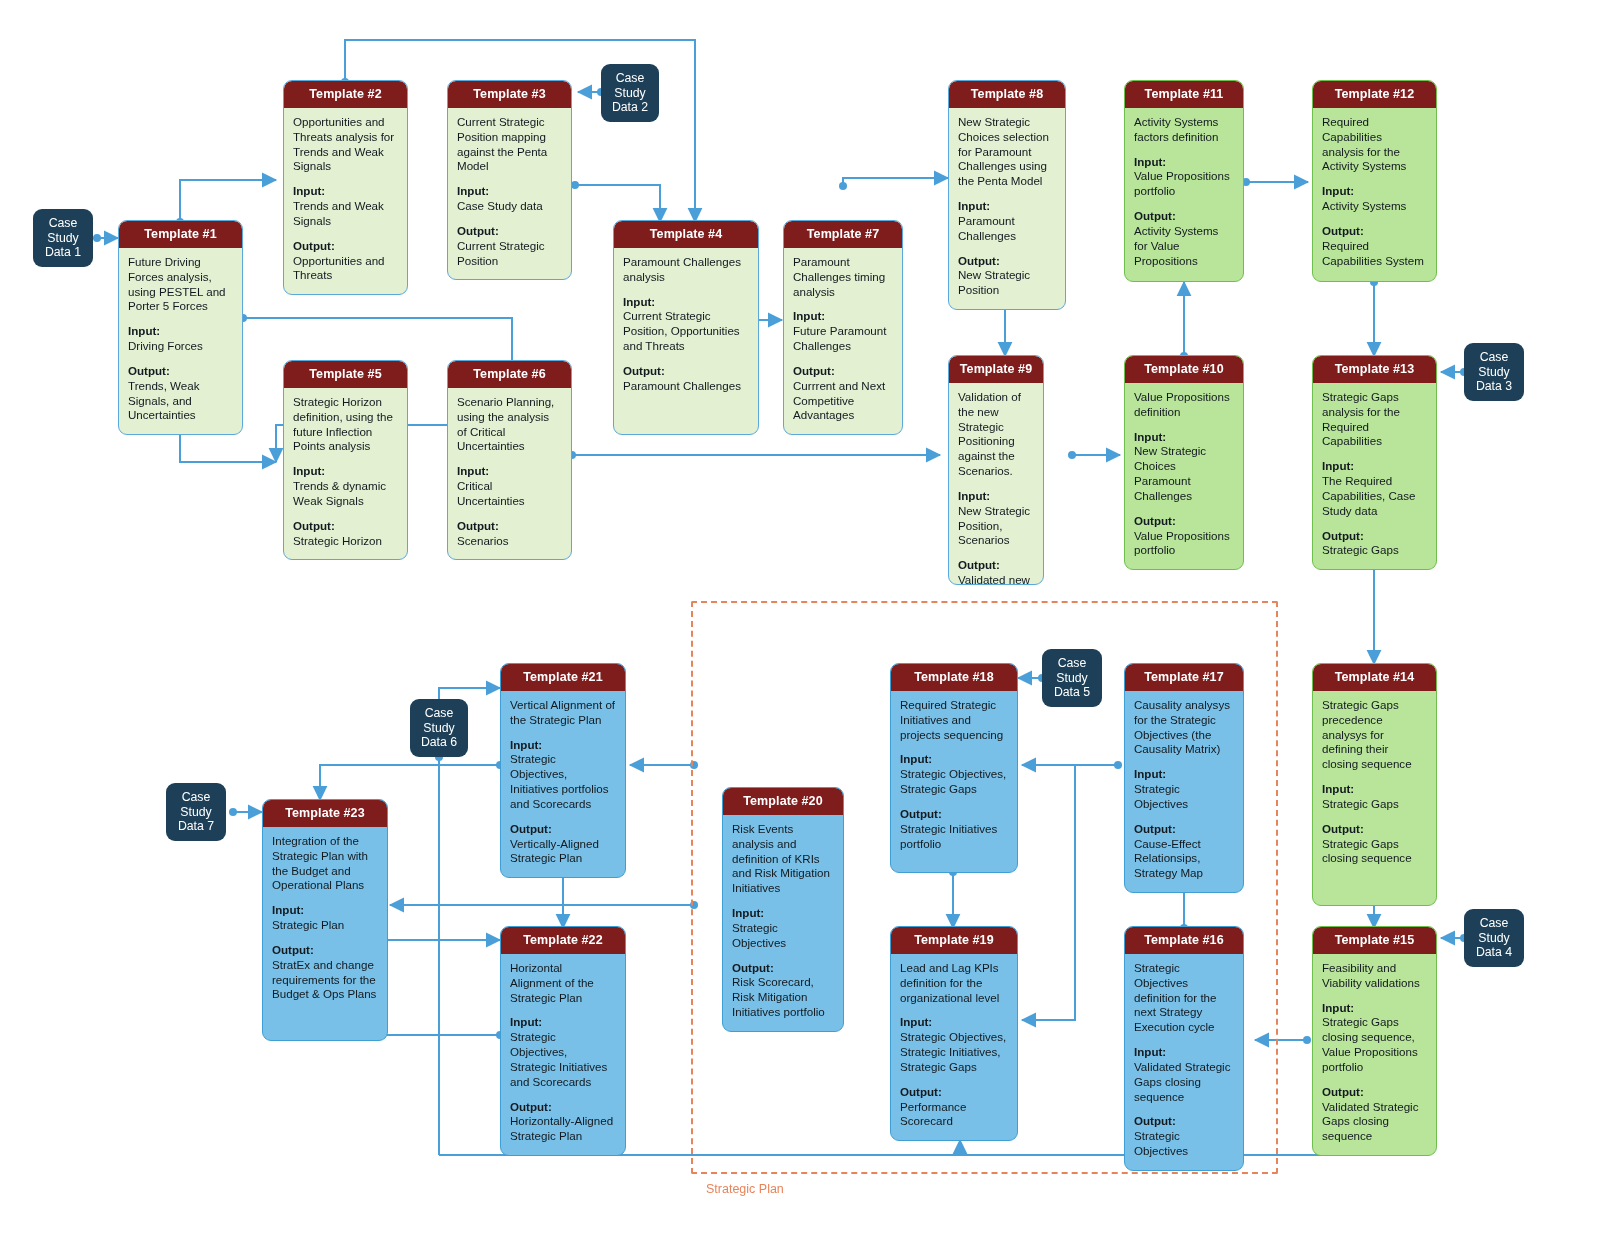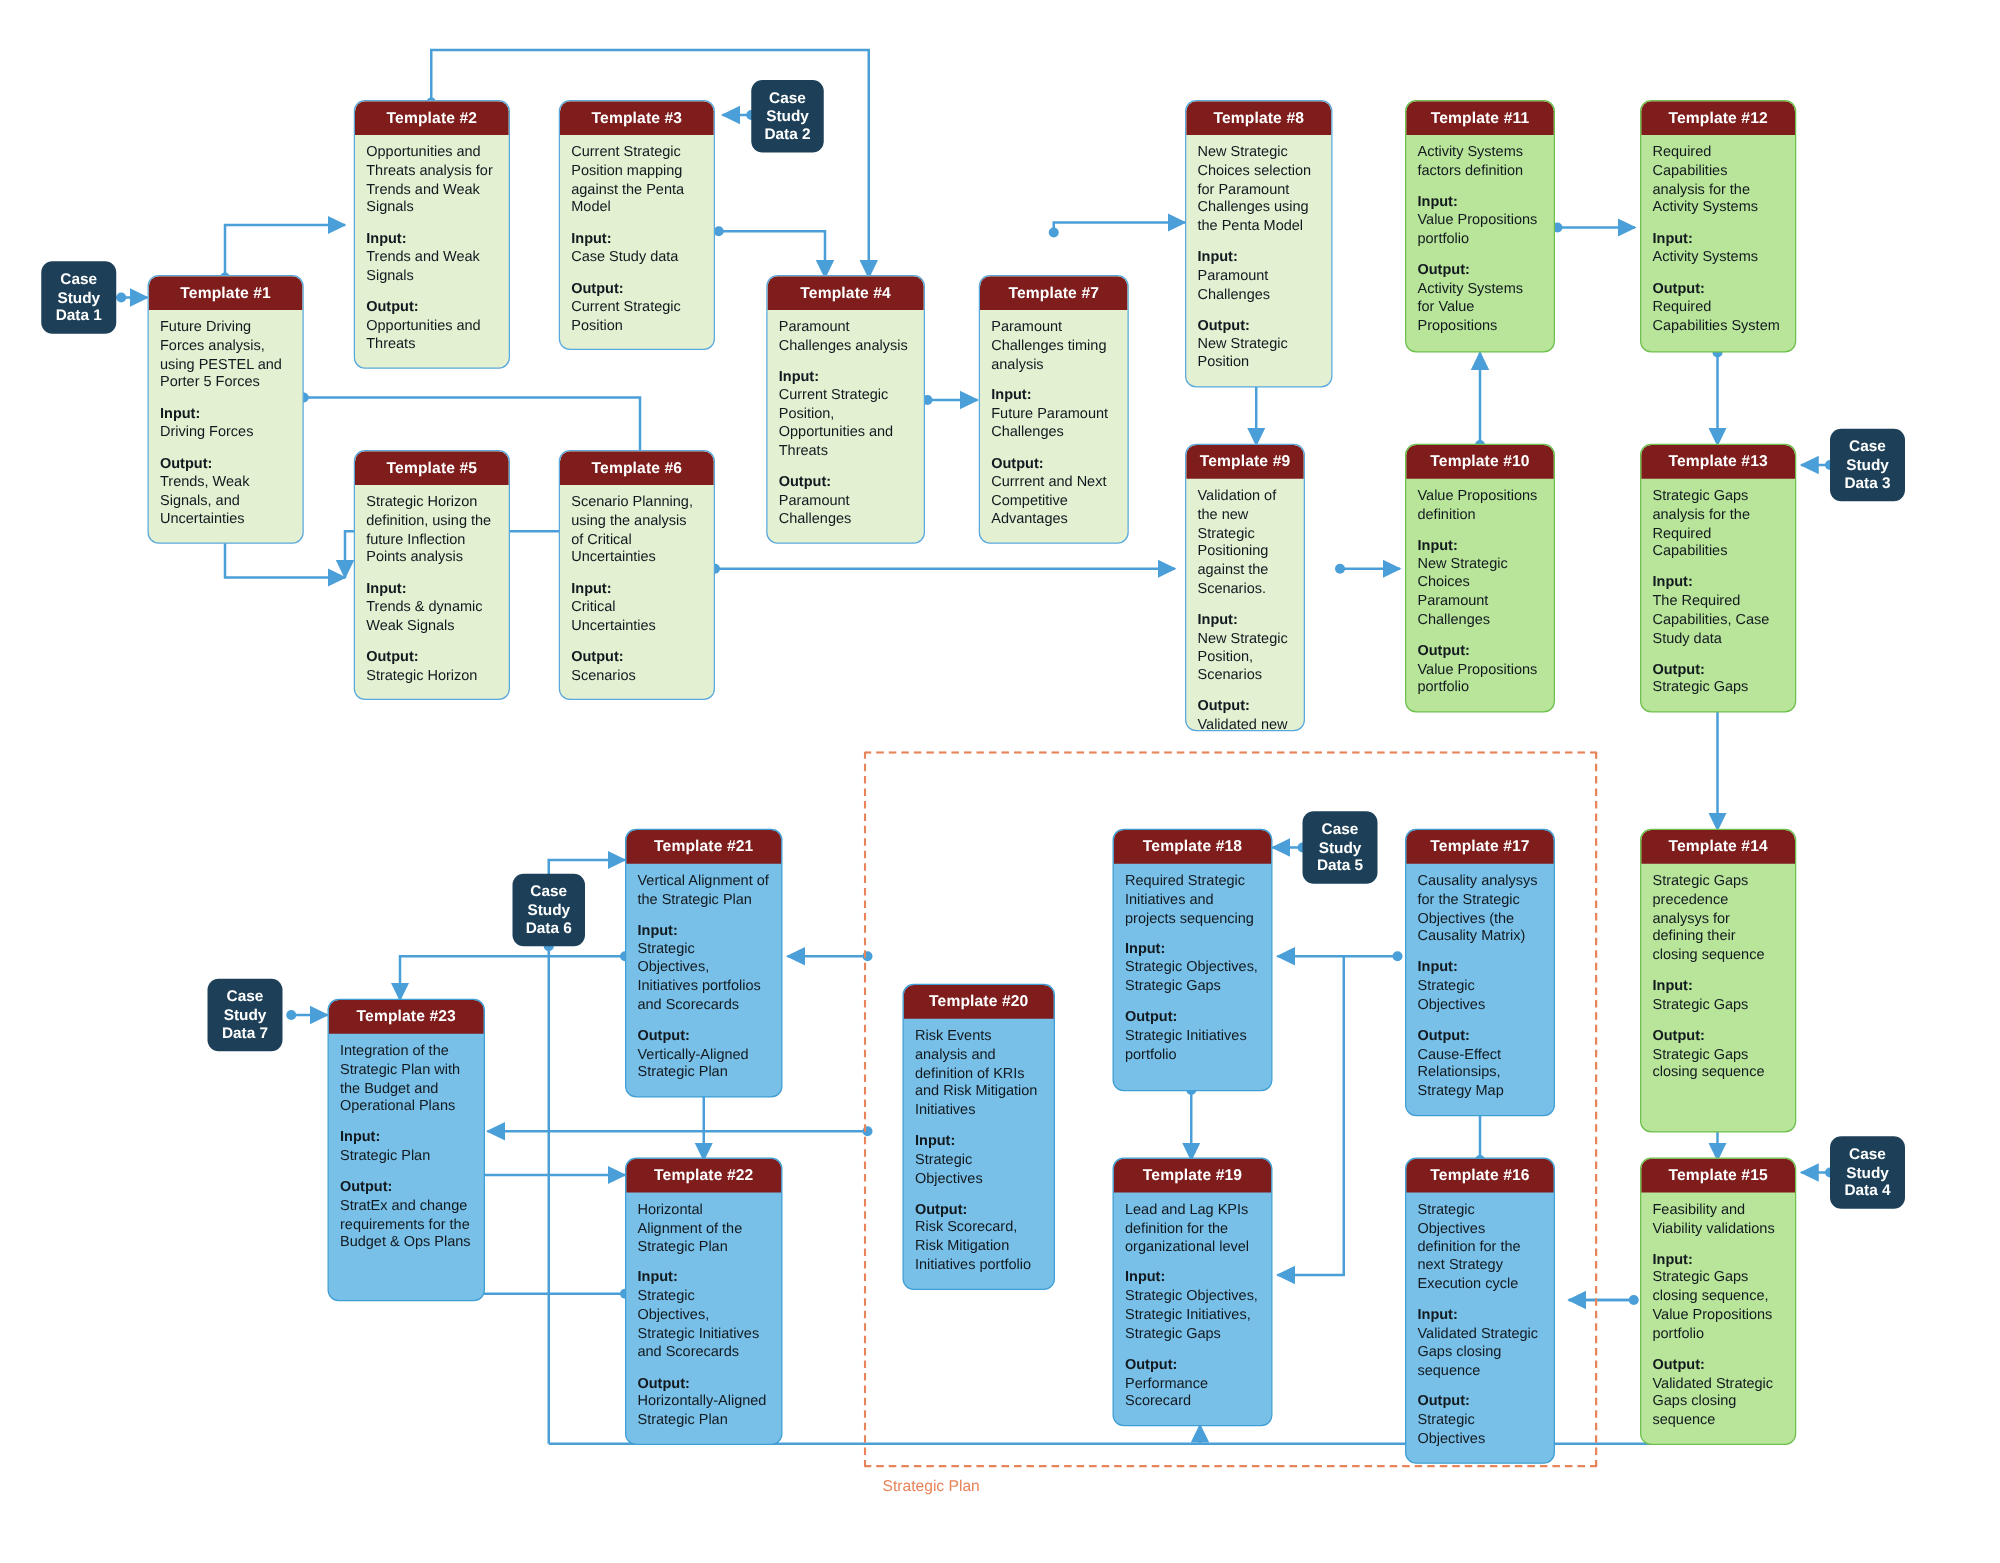--- a/index.html
+++ b/index.html
@@ -19,21 +19,21 @@
   .tpl .body b{font-weight:bold;}
 
   
   .g-light{background:#e3f0d2;border-color:#5aa9dd;}
   .g-mid{background:#b9e59a;border-color:#6fbf4f;}
   
   .b-blue{background:#79c0e8;border-color:#3f9fd4;}
 
   
   .cs{position:absolute;background:#1d4058;color:#fff;border-radius:9px;
-      font-size:12.3px;font-weight:bold;line-height:1.18;text-align:center;
+      font-size:12.3px;font-weight:normal;line-height:1.18;text-align:center;
       display:flex;align-items:center;justify-content:center;box-sizing:border-box;
       padding:4px 6px;}
 
   
   .group-box{position:absolute;border:2px dashed #e8845a;border-radius:2px;
              box-sizing:border-box;background:transparent;}
   .group-label{position:absolute;color:#e8845a;font-size:12.5px;}
 </style>
 </head>
 <body>
@@ -211,21 +211,21 @@
       <div class="hdr">Template #3</div>
       <div class="body">
         <p>Current Strategic Position mapping against the Penta Model</p>
         <div class="gap"></div>
         <p><b>Input:</b><br>Case Study data</p>
         <div class="gap"></div>
         <p><b>Output:</b><br>Current Strategic Position</p>
       </div>
     </div>
 
-  <div class="tpl g-light" style="left: 613px; top: 220px; width: 127px; height: 215px;">
+  <div class="tpl g-light" style="left: 613px; top: 220px; width: 146px; height: 215px;">
       <div class="hdr">Template #4</div>
       <div class="body">
         <p>Paramount Challenges analysis</p>
         <div class="gap"></div>
         <p><b>Input:</b><br>Current Strategic Position, Opportunities and Threats</p>
         <div class="gap"></div>
         <p><b>Output:</b><br>Paramount Challenges</p>
       </div>
     </div>
 

